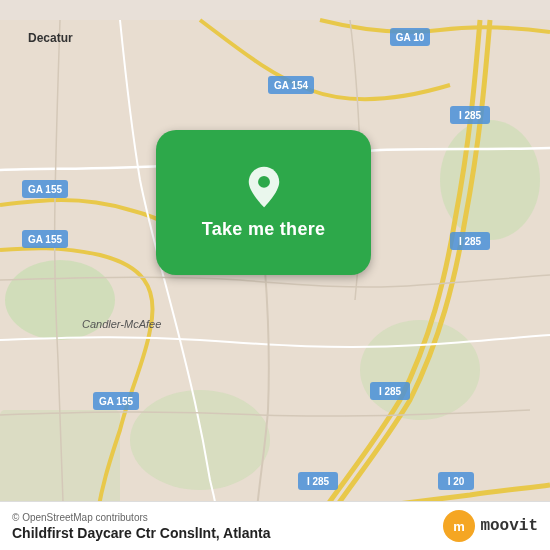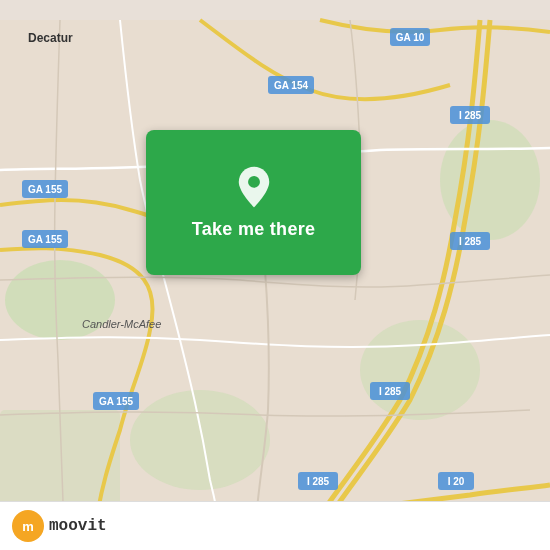--- a/index.html
+++ b/index.html
@@ -17,25 +17,25 @@
     #map-svg {
       position: absolute;
       top: 0; left: 0;
       width: 100%; height: 100%;
     }
 
     
     #take-me-there-card {
       position: absolute;
       top: 130px;
-      left: 146px;
+      left: 156px;
       width: 215px;
       height: 145px;
       background-color: #2da84a;
-      border-radius: 8px;
+      border-radius: 20px;
       display: flex;
       flex-direction: column;
       align-items: center;
       justify-content: center;
       cursor: pointer;
       box-shadow: 0 3px 10px rgba(0,0,0,0.3);
     }
 
     #location-pin {
       width: 44px;
@@ -183,20 +183,24 @@
   <div id="take-me-there-card">
 
     <svg id="location-pin" viewBox="0 0 44 52" xmlns="http://www.w3.org/2000/svg">
       <path d="M22 2 C12 2, 4 10, 4 20 C4 32, 22 50, 22 50 C22 50, 40 32, 40 20 C40 10, 32 2, 22 2 Z" fill="white" opacity="0.9"></path>
       <circle cx="22" cy="20" r="7" fill="#2da84a"></circle>
     </svg>
     <span id="take-me-there-label">Take me there</span>
   </div>
 
   <div id="bottom-bar">
+    <div id="bottom-left">
+      <span id="attribution-text">© OpenStreetMap contributors</span>
+      <span id="location-name">Childfirst Daycare Ctr ConslInt, Atlanta</span>
+    </div>
     <div id="moovit-logo">
       <div id="moovit-icon">
         <svg width="20" height="20" viewBox="0 0 20 20" xmlns="http://www.w3.org/2000/svg">
           <text x="10" y="15" font-size="13" font-weight="bold" fill="white" text-anchor="middle">m</text>
         </svg>
       </div>
       <span id="moovit-text">moovit</span>
     </div>
   </div>
 

